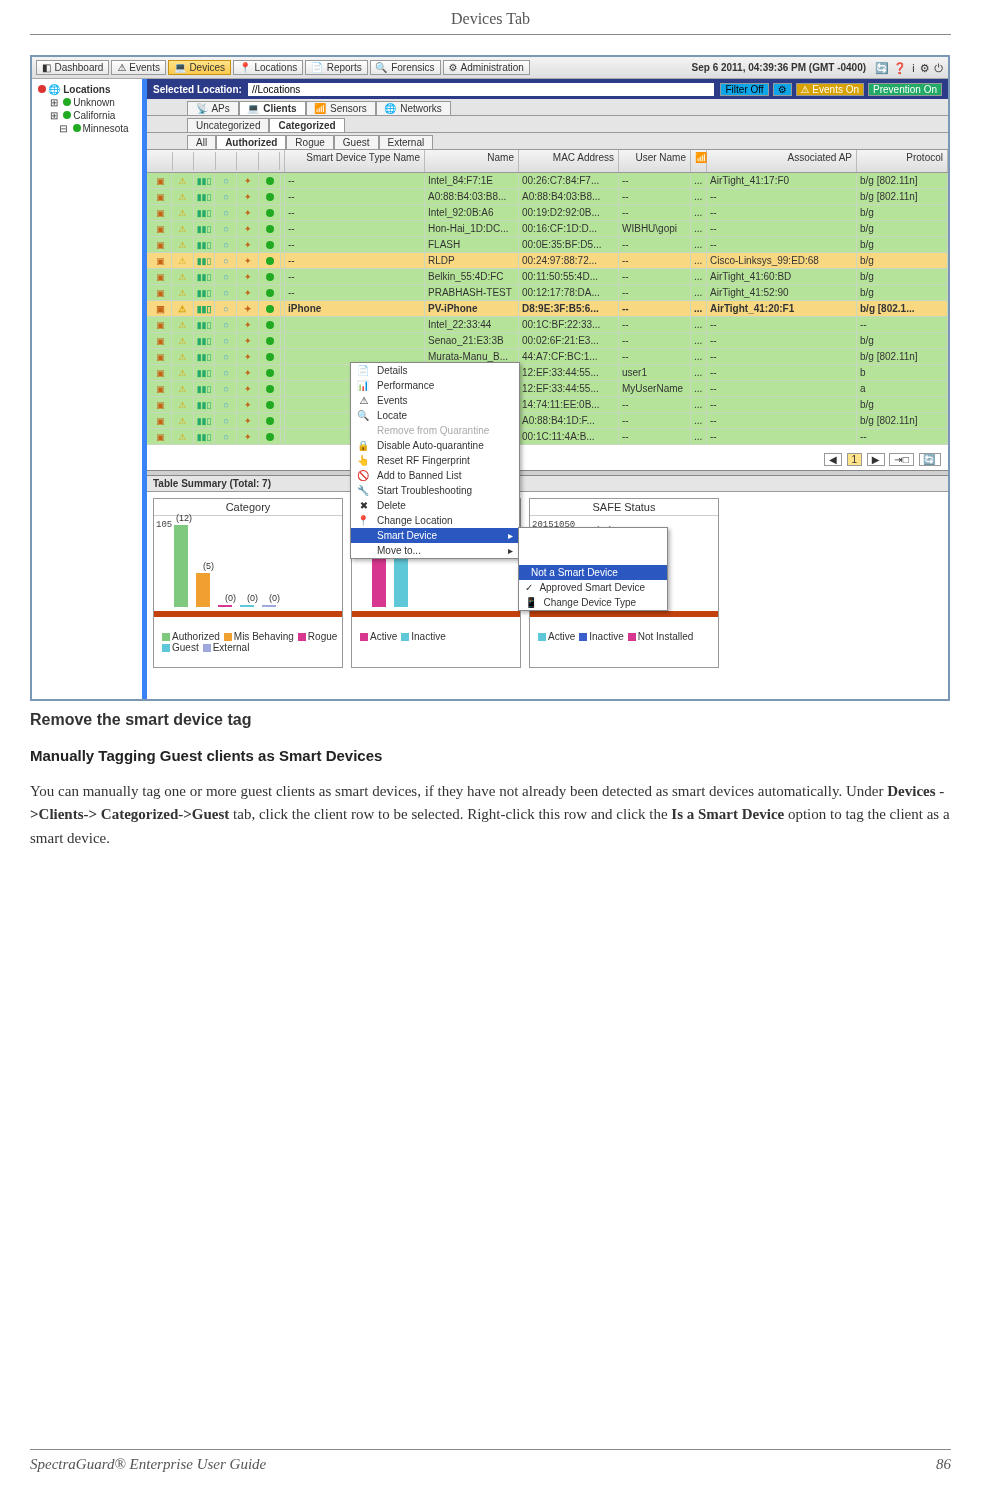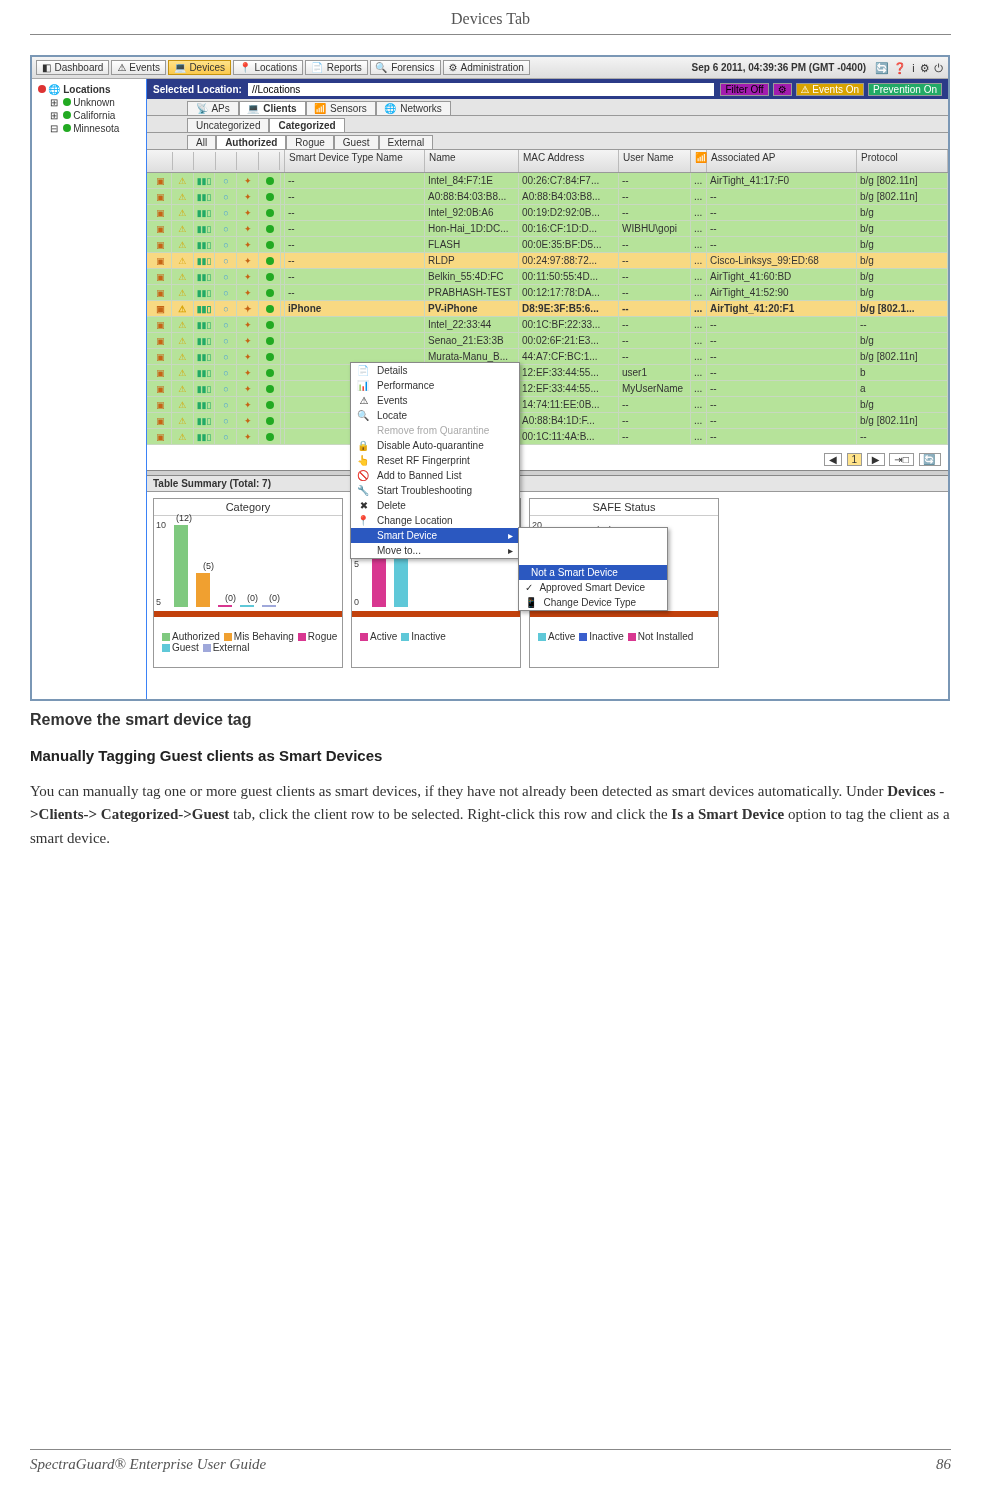--- a/index.html
+++ b/index.html
@@ -70,21 +70,21 @@
   .top-datetime {
     margin-left: auto;
     font-weight: bold;
     margin-right: 6px;
   }
   .top-icons span { margin: 0 1px; font-size: 11px; }
 
   .main-area { display: flex; }
   .tree-pane {
     width: 115px;
-    border-right: 1px solid #3b82f6;
+    border-right: 5px solid #3b82f6;
     background: #fff;
     padding: 4px 4px;
     min-height: 620px;
   }
   .tree-item { padding: 1px 0; white-space: nowrap; }
   .tree-item .dot { display:inline-block; width:8px; height:8px; border-radius:50%; margin:0 2px; }
   .dot-red { background:#d33; }
   .dot-green { background:#2a2; }
 
   .right-pane { flex:1; display:flex; flex-direction:column; }
@@ -97,21 +97,21 @@
     padding:0 6px;
     gap:6px;
   }
   .loc-field {
     flex:1;
     background:#fff;
     color:#000;
     padding:1px 4px;
   }
   .loc-right { margin-left:auto; display:flex; gap:4px; align-items:center; }
-  .loc-btn { background:#a21caf; color:#000; border:1px solid #999; padding:0 4px; }
+  .loc-btn { background:#0ea5e9; color:#000; border:1px solid #999; padding:0 4px; }
 
   .subtabs, .subtabs2, .subtabs3 {
     background:#e5e5e5;
     border-bottom:1px solid #999;
     display:flex;
     gap:0;
     padding-left:40px;
   }
   .stab {
     border:1px solid #999;
@@ -122,20 +122,21 @@
     display:flex;
     align-items:center;
     gap:3px;
   }
   .stab.active { background:#fff; font-weight:bold; }
   .col-headers {
     background:linear-gradient(#f4f4f4,#dedede);
     display:flex;
     border-bottom:1px solid #999;
     font-size:10px;
+    text-align:right;
   }
   .col-headers > div { border-right:1px solid #bbb; padding:2px 4px; }
   .iconcols { width:138px; display:flex; }
   .iconcols > div { width:22px; height:18px; border-right:1px solid #bbb; }
   .c-sdt { width:140px; }
   .c-name { width:94px; }
   .c-mac { width:100px; }
   .c-user { width:72px; }
   .c-x { width:16px; }
   .c-ap { width:150px; }
@@ -213,21 +214,21 @@
     padding:2px 6px;
     border-bottom:1px solid #999;
   }
   .charts { display:flex; gap:8px; padding:6px; }
   .chart-box { border:1px solid #999; flex:0 0 auto; background:#fff; }
   .chart-box.c1{width:190px;}
   .chart-box.c2{width:170px;}
   .chart-box.c3{width:190px;}
   .chart-title { text-align:center; font-size:11px; padding:2px 0; border-bottom:1px solid #ccc; color:#333; }
   .chart-body { height:95px; position:relative; display:flex; align-items:flex-end; padding:4px 8px 4px 20px; gap:8px; }
-  .yaxis { position:absolute; left:2px; top:4px; bottom:4px; font-size:9px; color:#444; display:flex; flex-direction:column; justify-content:space-between; }
+  .yaxis { position:absolute; left:2px; top:4px; bottom:4px; font-size:9px; color:#444; display:flex; flex-direction:row; justify-content:space-between;font-family:Liberation Mono, monospace; }
   .bar { width:14px; position:relative; }
   .bar .val { position:absolute; top:-12px; left:-4px; font-size:9px; width:22px; text-align:right; color:#333; }
   .legend { font-size:10px; padding:14px 4px; border-top:6px solid #c2410c; }
   .leg-sw { display:inline-block; width:8px; height:8px; margin:0 2px 0 4px; vertical-align:middle; }
 
   
   .caption { font-family: Verdana, Arial, sans-serif; font-weight:bold; font-size:16px; color:#333; margin:6px 0 18px 0; }
   .section-h { font-family: Verdana, Arial, sans-serif; font-weight:bold; font-size:15px; color:#222; margin:10px 0 16px 0; }
   .para { font-family: Georgia, serif; font-size:15px; line-height:1.55; color:#333; }
   .para b { font-weight:bold; }
@@ -278,21 +279,21 @@
         <span>⏻</span>
       </div>
     </div>
 
     <div class="main-area">
 
       <div class="tree-pane">
         <div class="tree-item"><span class="dot dot-red"></span>🌐 <b>Locations</b></div>
         <div class="tree-item" style="padding-left:14px;">⊞ <span class="dot dot-green"></span><span>Unknown</span></div>
         <div class="tree-item" style="padding-left:14px;">⊞ <span class="dot dot-green"></span><span>California</span></div>
-        <div class="tree-item" style="padding-left:14px;">⊟ <span class="dot dot-green"></span><span>Minnesota</span></div>
+        <div class="tree-item" style="padding-left:14px;text-align:center;">⊟ <span class="dot dot-green"></span><span>Minnesota</span></div>
       </div>
 
       <div class="right-pane">
 
         <div class="loc-bar">
           <b>Selected Location:</b>
           <div class="loc-field">//Locations</div>
           <div class="loc-right">
             <span class="loc-btn">Filter Off</span>
             <span class="loc-btn">⚙</span>

